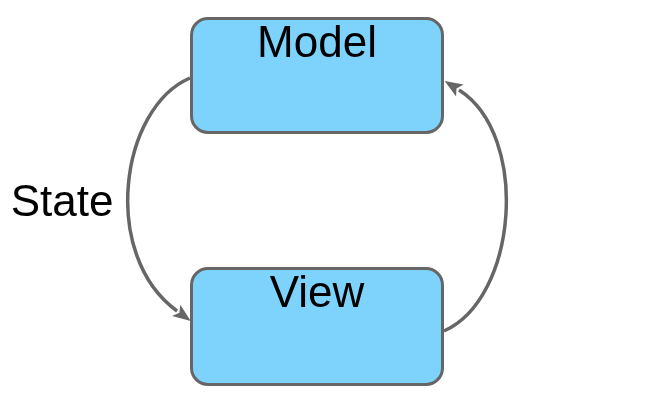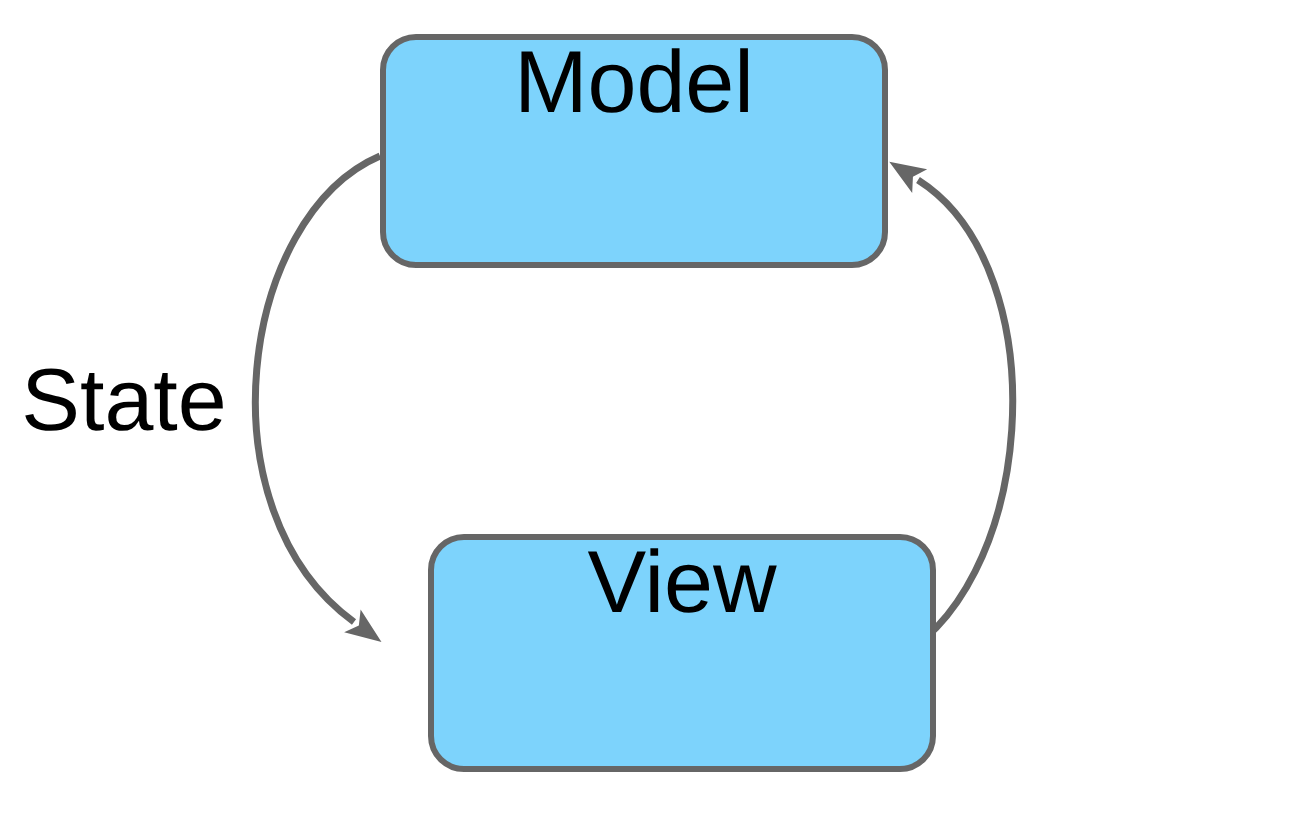--- a/index.html
+++ b/index.html
@@ -42,21 +42,20 @@
     left: 190px;
     top: 17px;
     width: 254px;
     height: 117px;
   }
   .node-view {
     left: 190px;
     top: 267px;
     width: 254px;
     height: 119px;
-    margin-left: 24px;
   }
   .edge-label {
     position: absolute;
     transform: translate(-50%, -50%);
     font-size: 44px;
     color: #000000;
     line-height: 1;
     white-space: nowrap;
   }
   .label-state {

